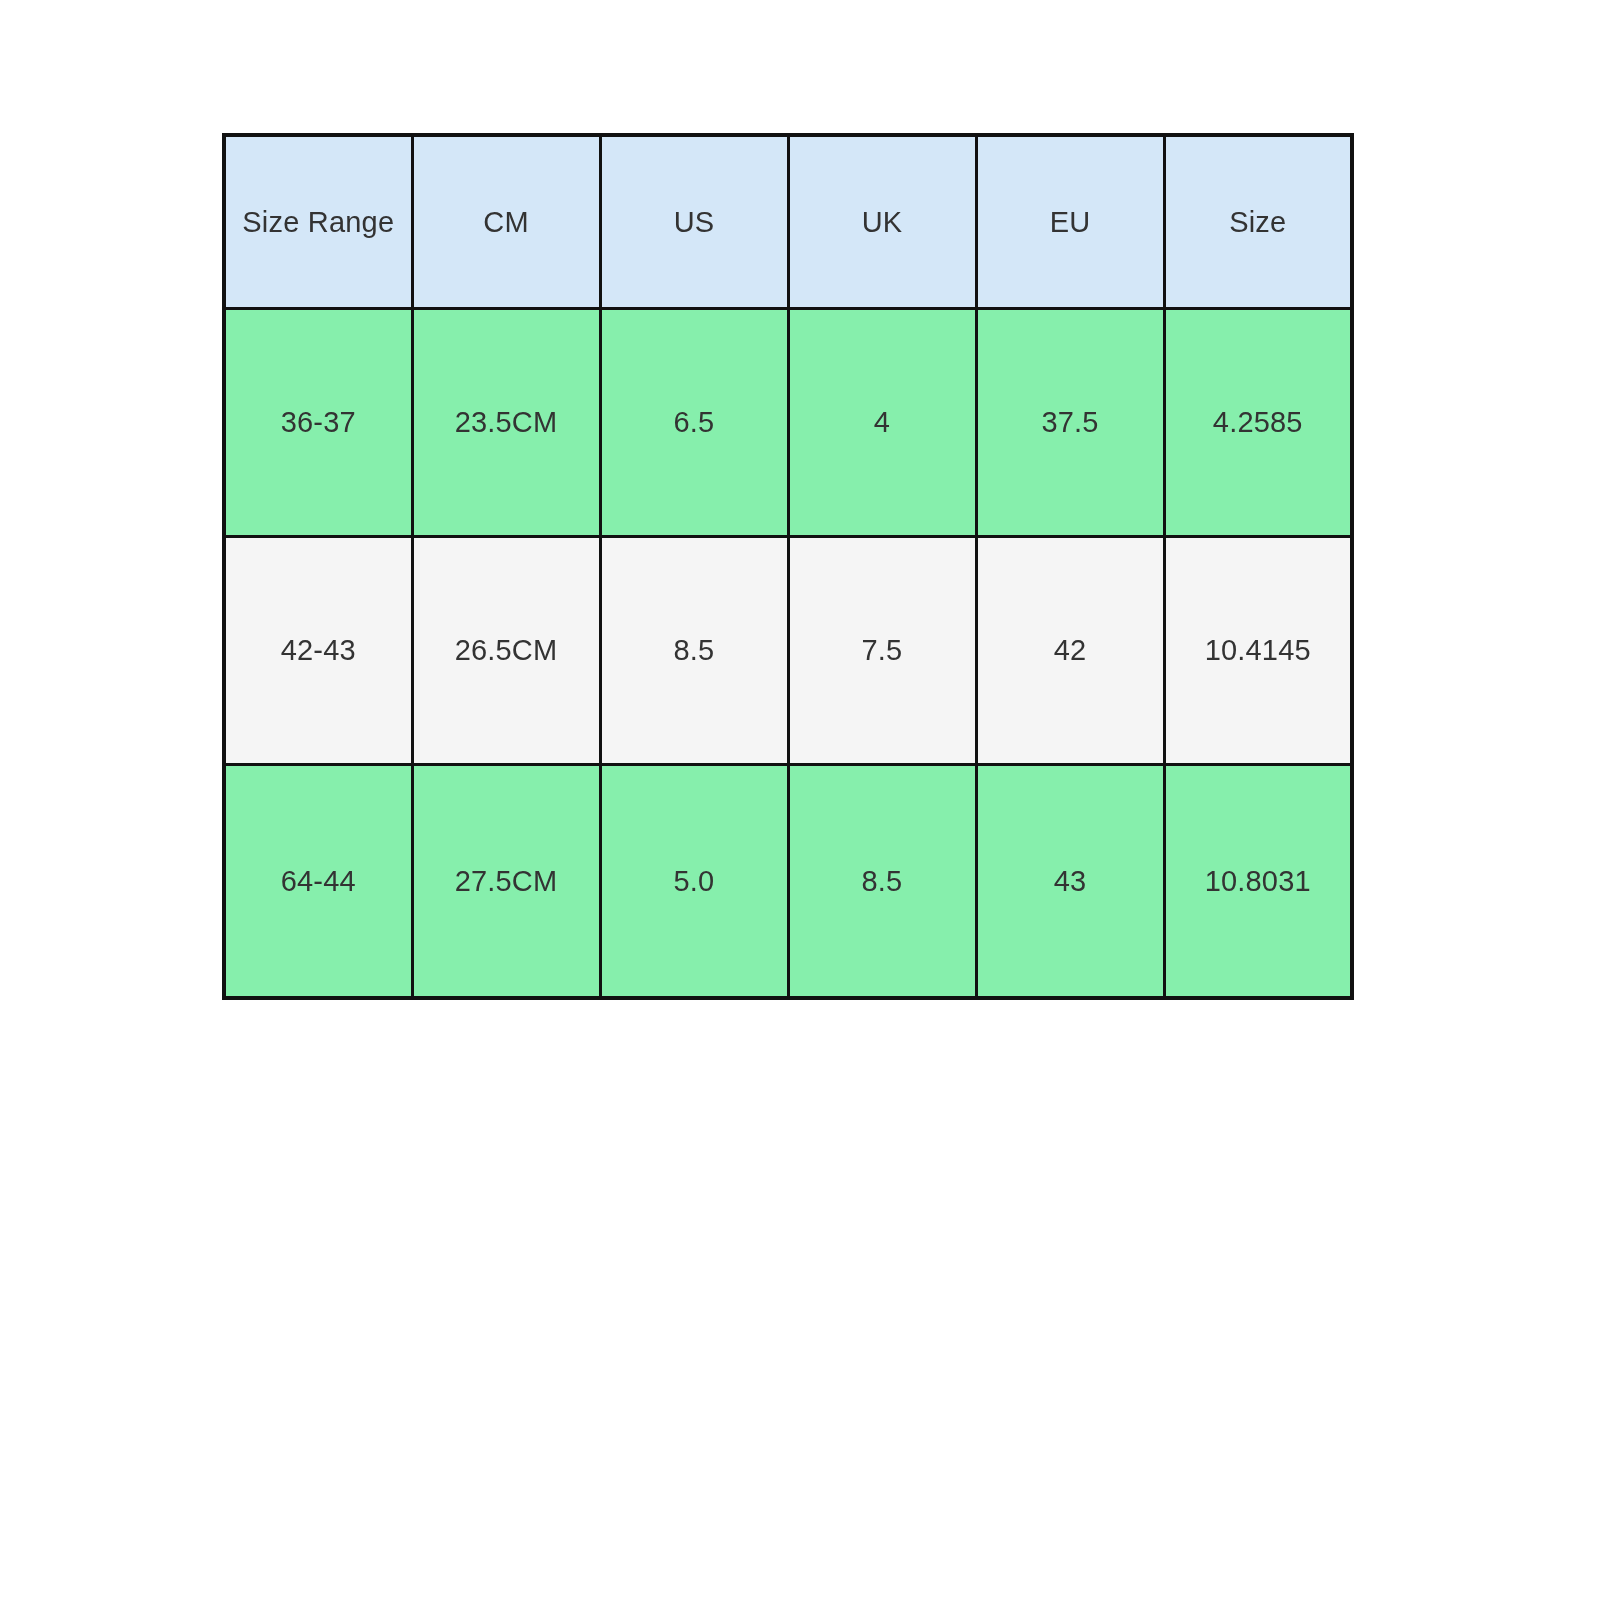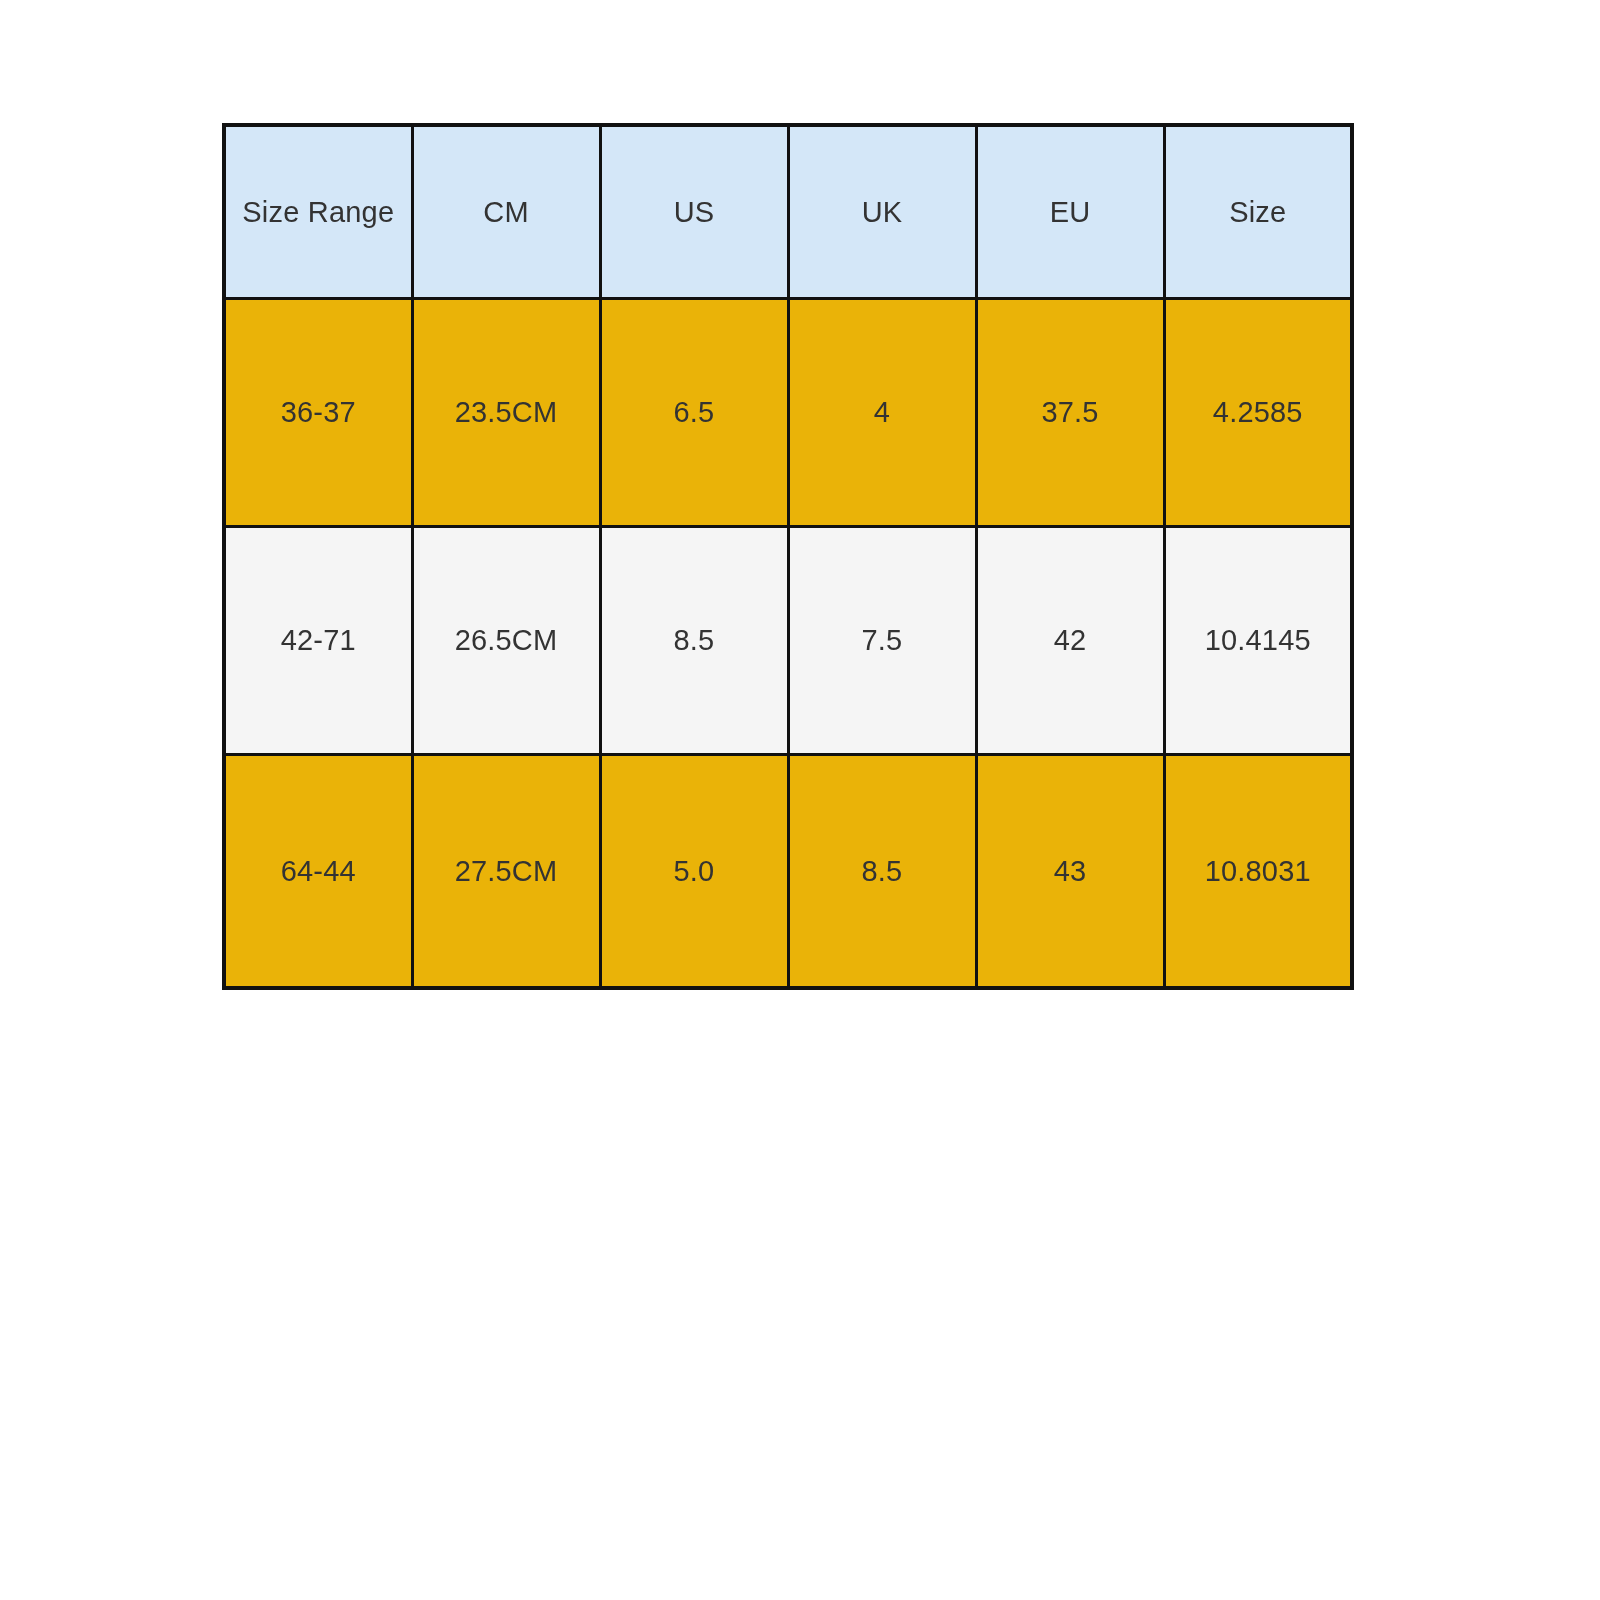--- a/index.html
+++ b/index.html
@@ -17,21 +17,21 @@
   .page {
     position: relative;
     width: 1600px;
     height: 1600px;
     background: #ffffff;
   }
 
   .size-chart-wrap {
     position: absolute;
     left: 222px;
-    top: 123px;
+    top: 133px;
     width: 1128px;
   }
 
   table.size-chart {
     border-collapse: collapse;
     table-layout: fixed;
     width: 1128px;
     border: 4px solid #111111;
   }
 
@@ -53,21 +53,21 @@
     letter-spacing: 0.2px;
     padding: 0;
   }
 
   table.size-chart thead th {
     background: #d4e7f8;
     height: 170px;
   }
 
   table.size-chart tbody tr.row-odd td {
-    background: #eab308;
+    background: #86efac;
   }
 
   table.size-chart tbody tr.row-even td {
     background: #f5f5f5;
   }
 
   table.size-chart tbody td {
     height: 225px;
   }
 
@@ -102,21 +102,21 @@
       <tbody>
         <tr class="row-odd">
           <td>36-37</td>
           <td>23.5CM</td>
           <td>6.5</td>
           <td>4</td>
           <td>37.5</td>
           <td>4.2585</td>
         </tr>
         <tr class="row-even">
-          <td>42-71</td>
+          <td>42-43</td>
           <td>26.5CM</td>
           <td>8.5</td>
           <td>7.5</td>
           <td>42</td>
           <td>10.4145</td>
         </tr>
         <tr class="row-odd">
           <td>64-44</td>
           <td>27.5CM</td>
           <td>5.0</td>

